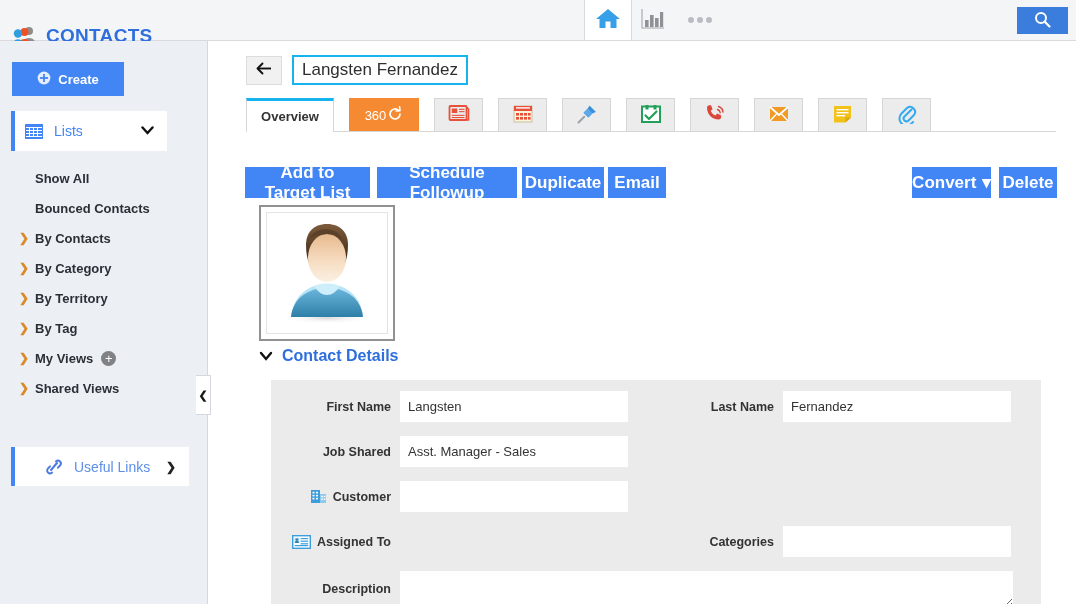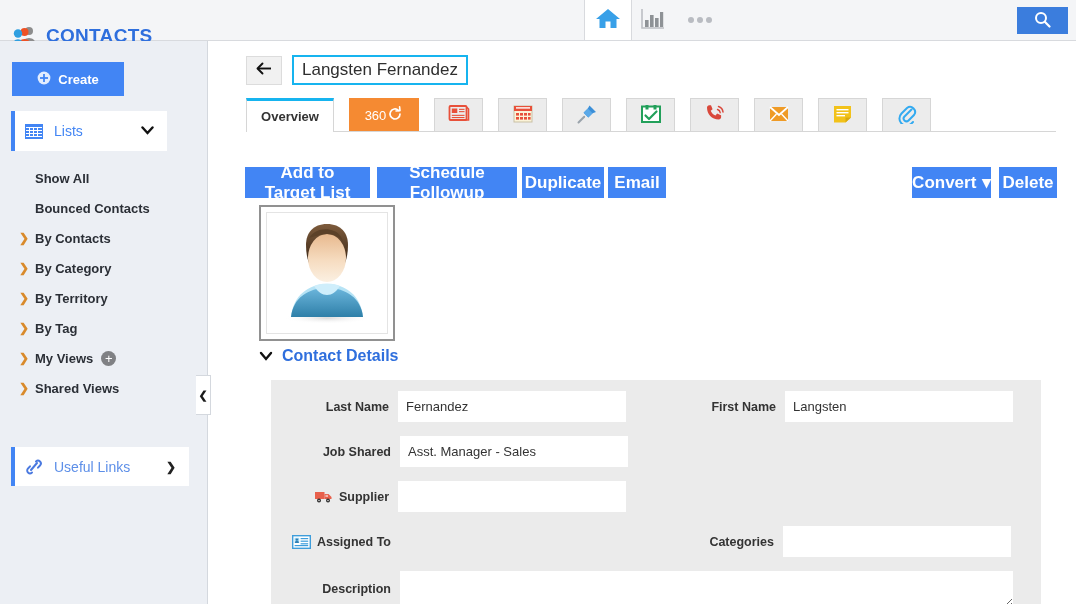--- a/index.html
+++ b/index.html
@@ -158,20 +158,21 @@
   }
   .nav-useful {
     position: absolute;
     left: 11px; top: 406px;
     width: 178px; height: 39px;
     background: #fff;
     border-left: 4px solid #4285f4;
     box-sizing: border-box;
     display: flex; align-items: center;
     cursor: pointer;
+    padding-left: 20px;
   }
   .nav-useful .np-icon { margin-left: 10px; width: 18px; display:flex; }
   .nav-useful .np-label {
     margin-left: 11px; color: #5d8fe8; font-size: 14px;
   }
   .nav-useful .np-chev {
     margin-left: auto; margin-right: 13px;
     color: #222; font-size: 12px; font-weight: bold;
   }
   .nav-list {
@@ -723,52 +724,59 @@
       <svg width="14" height="10" viewBox="0 0 14 10">
           <path d="M2 2 L7 8 L12 2" stroke="#111" stroke-width="2.4" fill="none" stroke-linecap="round"></path>
         </svg>
     </span>
     <span class="sh-title">Contact Details</span>
   </div>
 
   <div class="form-panel">
 
     <div class="form-row">
+      <div class="fcell left">
+        <div class="flabel">First Name</div>
+        <input class="finput" value="Langsten" style="">
+      </div>
       <div class="fcell right">
         <div class="flabel">Last Name</div>
         <input class="finput" value="Fernandez" style="">
-      </div>
-      <div class="fcell left">
-        <div class="flabel">First Name</div>
-        <input class="finput" value="Langsten" style="">
       </div>
     </div>
 
     <div class="form-row">
       <div class="fcell left">
         <div class="flabel">Job Shared</div>
         <input class="finput" value="Asst. Manager - Sales" style="">
       </div>
     </div>
 
     <div class="form-row">
-      <div class="fcell right">
+      <div class="fcell left">
         <div class="flabel">
           <span class="ficon">
-            <svg width="19" height="15" viewBox="0 0 19 15">
-              <rect x="1" y="3" width="9.5" height="7" fill="#e8604c"></rect>
-              <path d="M10.5 5 L14.5 5 L17.5 8 L17.5 10 L10.5 10 Z" fill="#e8604c"></path>
-              <rect x="11.4" y="5.9" width="2.6" height="2.1" fill="#f4b6ab"></rect>
-              <circle cx="5" cy="11.5" r="2" fill="#2b2b2b"></circle>
-              <circle cx="5" cy="11.5" r="0.8" fill="#d6d6d6"></circle>
-              <circle cx="14" cy="11.5" r="2" fill="#2b2b2b"></circle>
-              <circle cx="14" cy="11.5" r="0.8" fill="#d6d6d6"></circle>
+            <svg width="17" height="15" viewBox="0 0 17 15">
+              <rect x="1" y="1" width="9" height="13" fill="#3e9ddb"></rect>
+              <rect x="10" y="5" width="6" height="9" fill="#8dcbee"></rect>
+              <g fill="#fff">
+                <rect x="2.5" y="2.8" width="2" height="1.6"></rect>
+                  <rect x="6" y="2.8" width="2" height="1.6"></rect>
+                <rect x="2.5" y="5.8" width="2" height="1.6"></rect>
+                  <rect x="6" y="5.8" width="2" height="1.6"></rect>
+                <rect x="2.5" y="8.8" width="2" height="1.6"></rect>
+                  <rect x="6" y="8.8" width="2" height="1.6"></rect>
+                <rect x="11.3" y="6.8" width="1.6" height="1.4"></rect>
+                  <rect x="13.8" y="6.8" width="1.6" height="1.4"></rect>
+                <rect x="11.3" y="9.5" width="1.6" height="1.4"></rect>
+                  <rect x="13.8" y="9.5" width="1.6" height="1.4"></rect>
+              </g>
             </svg>
           </span>
-          <span>Supplier</span>
+          <span>Customer</span>
         </div>
         <input class="finput" value="" style="">
       </div>
     </div>
 
     <div class="form-row">
       <div class="fcell left">
         <div class="flabel">
           <span class="ficon">
             <svg width="19" height="14" viewBox="0 0 19 14">

